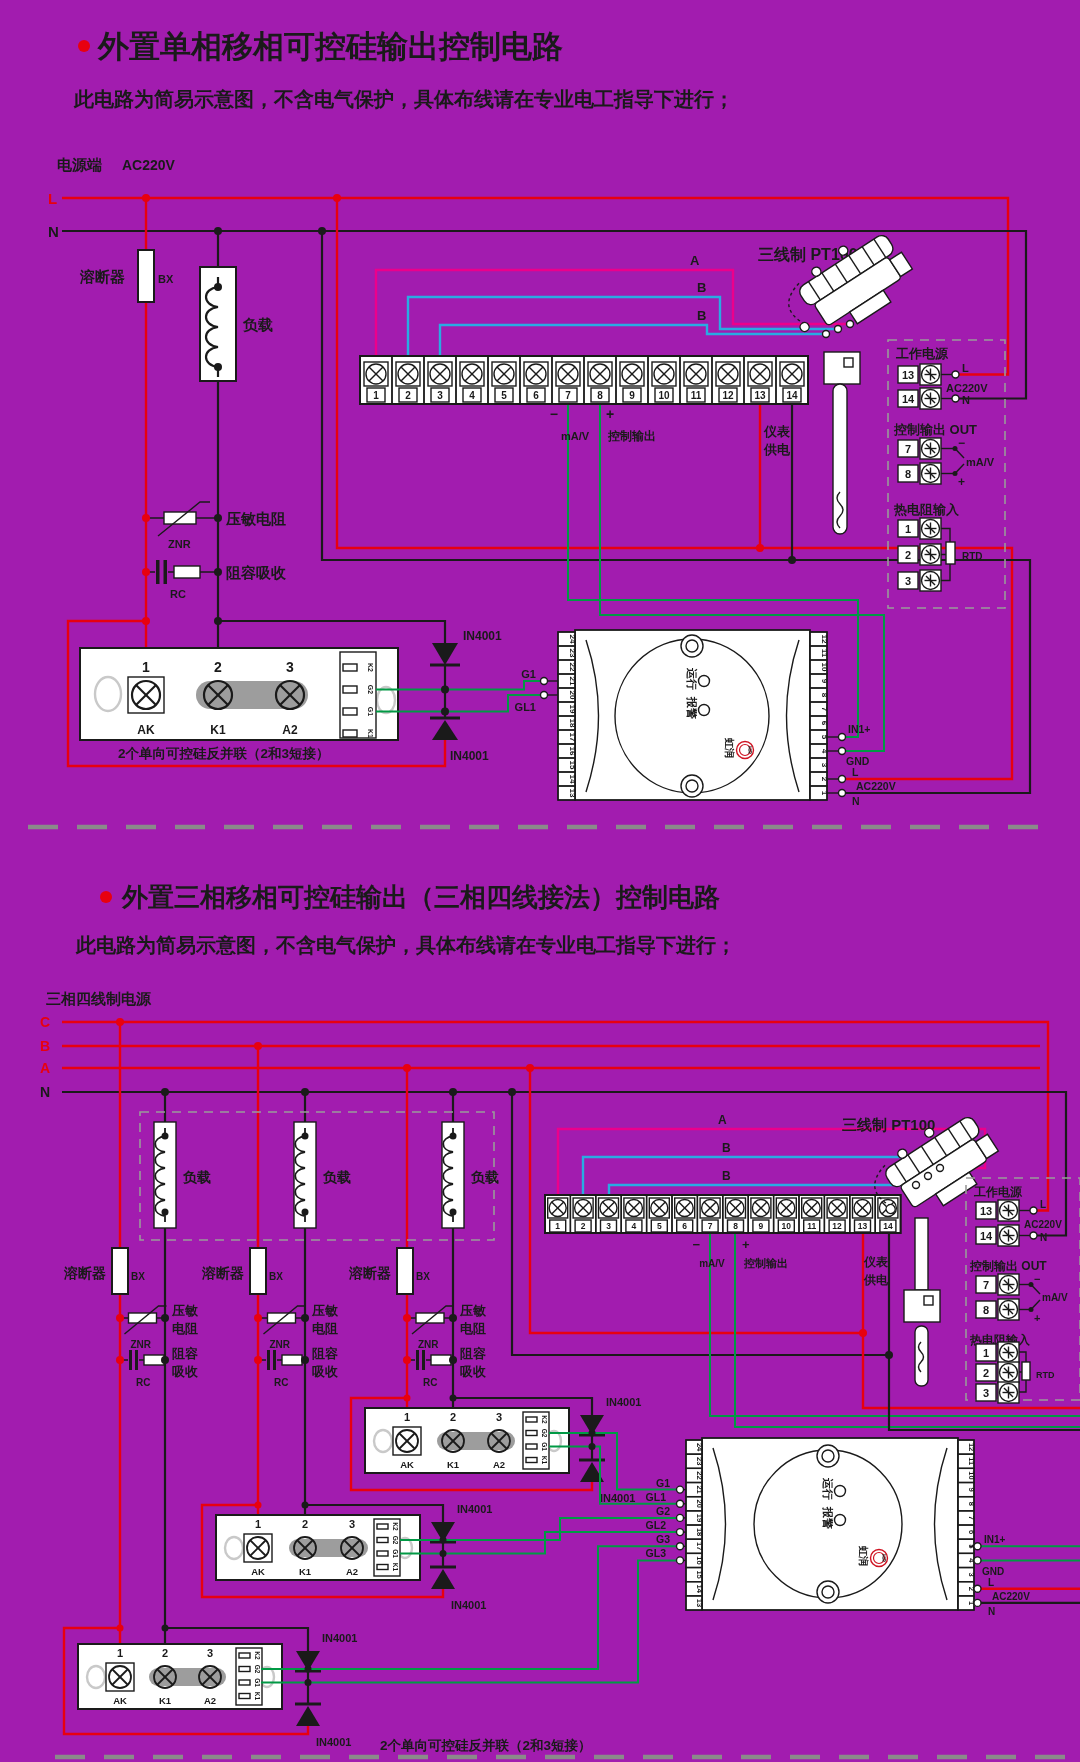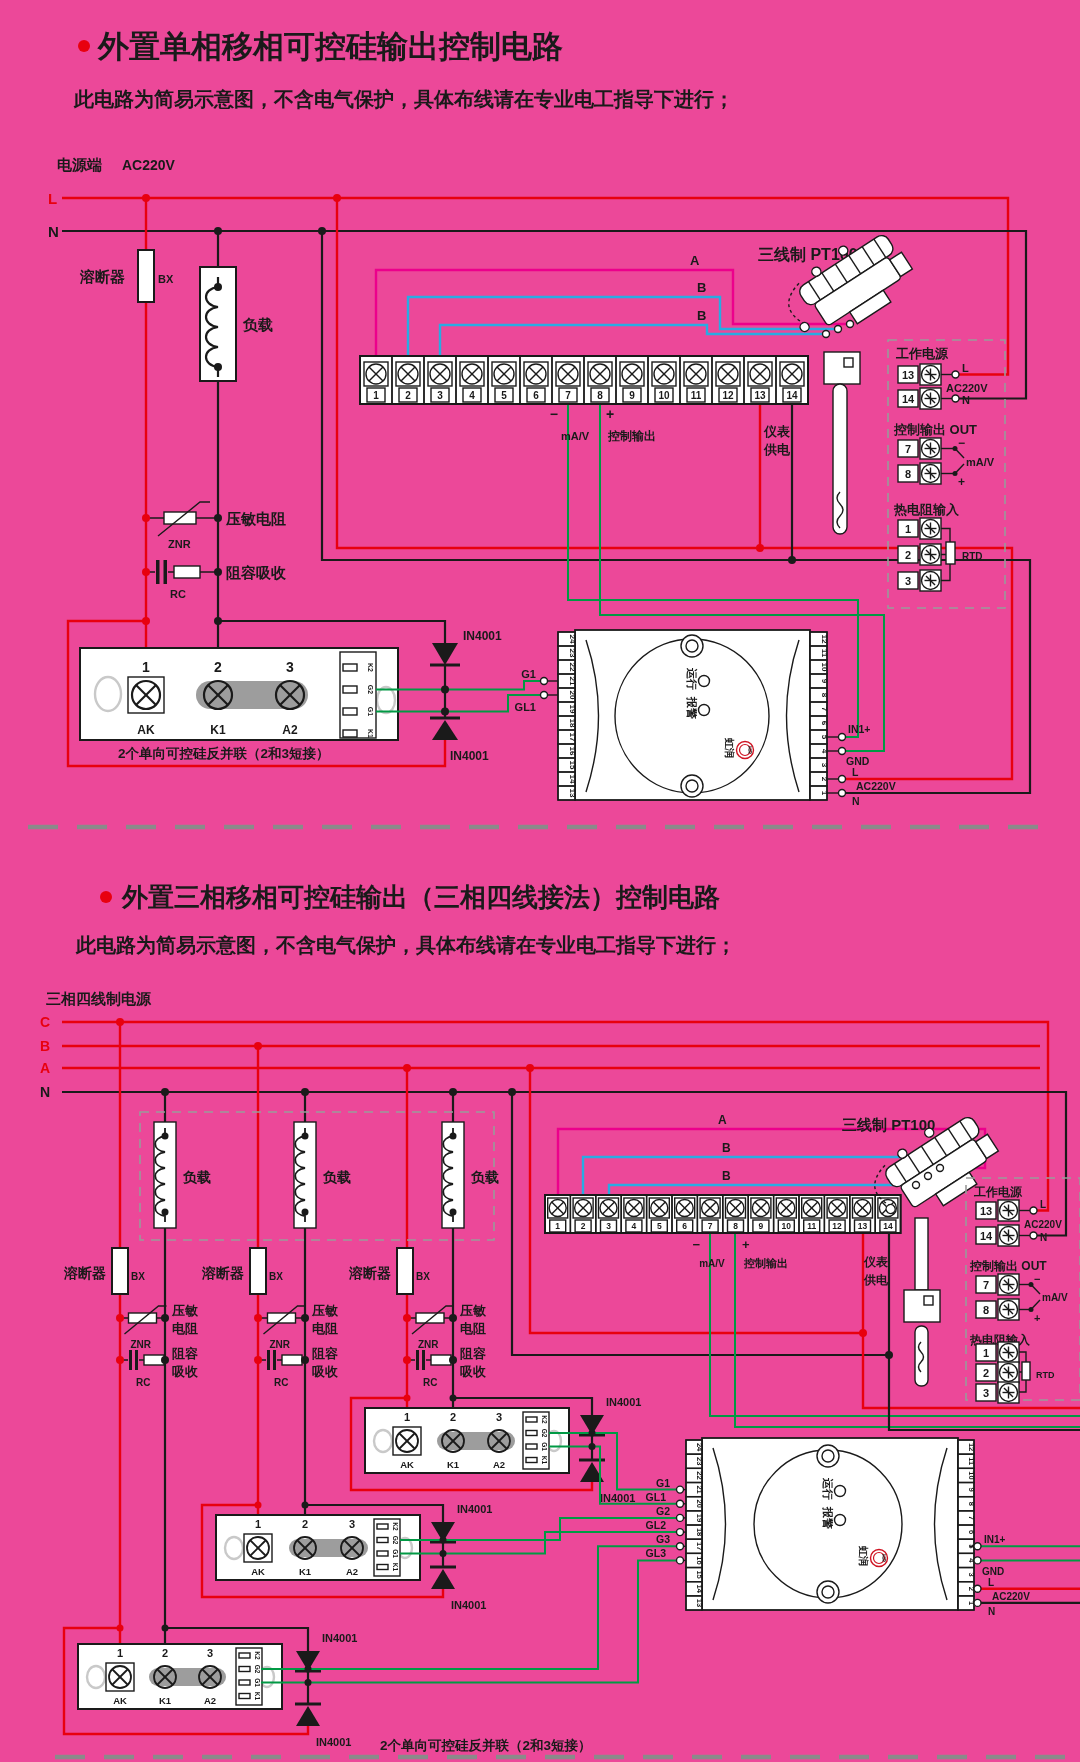--- a/index.html
+++ b/index.html
@@ -1,16 +1,16 @@
 <!DOCTYPE html>
 <html><head>
 <meta charset="utf-8">
 <style>
   html,body{margin:0;padding:0;background:#fff}
-  .page{position:relative;width:1080px;height:1762px;background:#ec4899;overflow:hidden}
+  .page{position:relative;width:1080px;height:1762px;background:#a21caf;overflow:hidden}
   svg{position:absolute;left:0;top:0}
   svg text{font-family:"Liberation Sans",sans-serif;font-weight:bold;fill:#1a1a1a}
   .red{fill:#e8000f}
   .k{stroke:#1a1a1a;stroke-width:2.2;fill:none}
   .k1{stroke:#1a1a1a;stroke-width:1.4;fill:none}
   .kr{stroke:#e8000f;stroke-width:2.4;fill:none}
   .kg{stroke:#009a44;stroke-width:2;fill:none}
   .km{stroke:#ec008c;stroke-width:2.4;fill:none}
   .kb{stroke:#29abe2;stroke-width:2.4;fill:none}
   .comp{fill:#fff;stroke:#1a1a1a;stroke-width:2}

